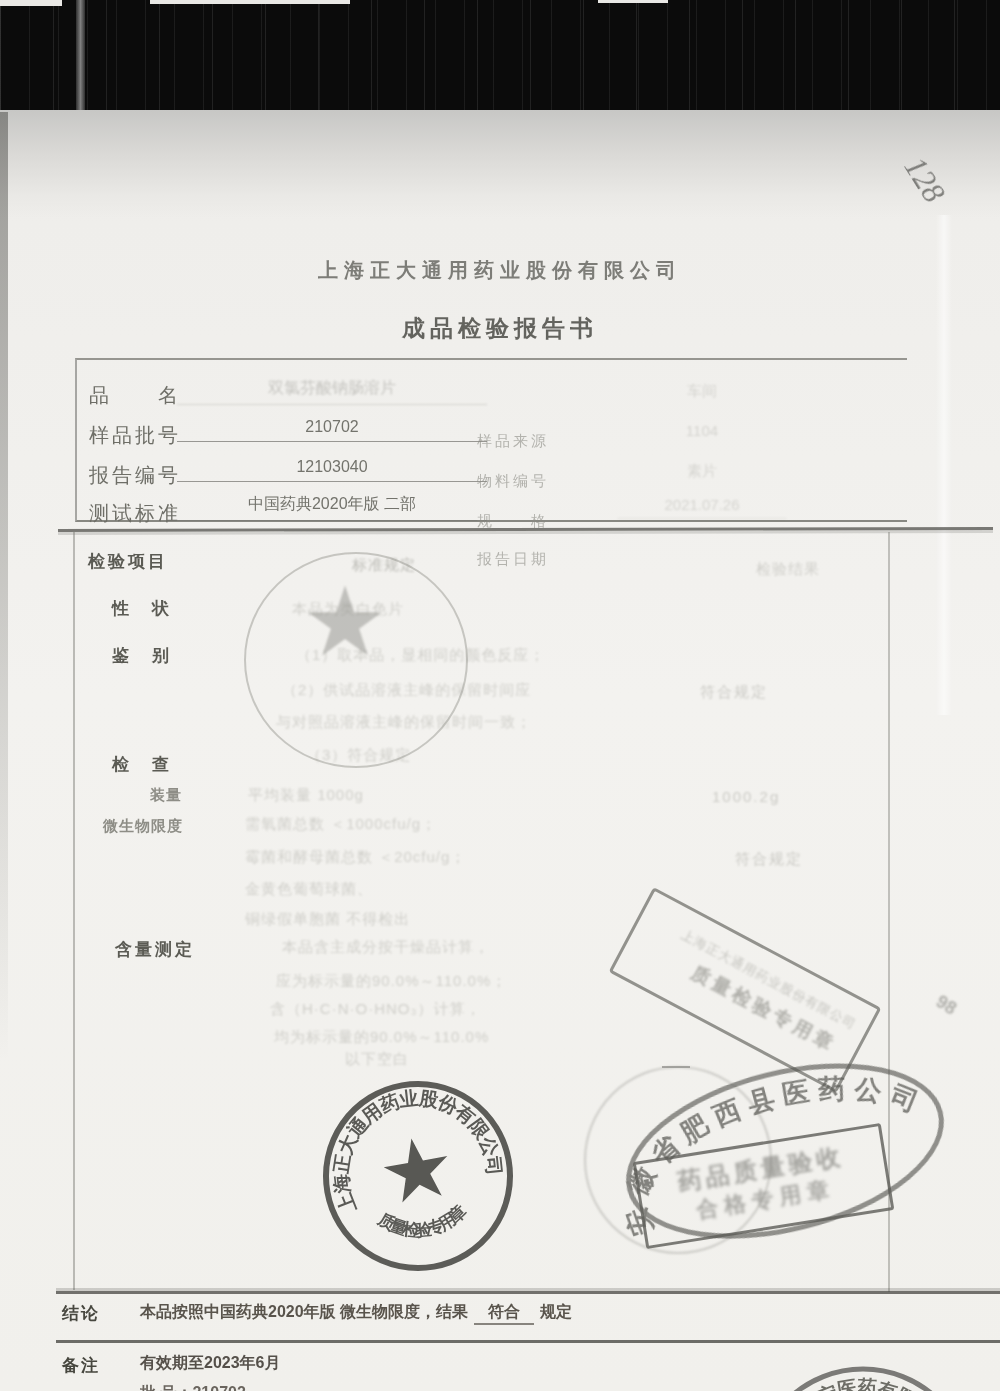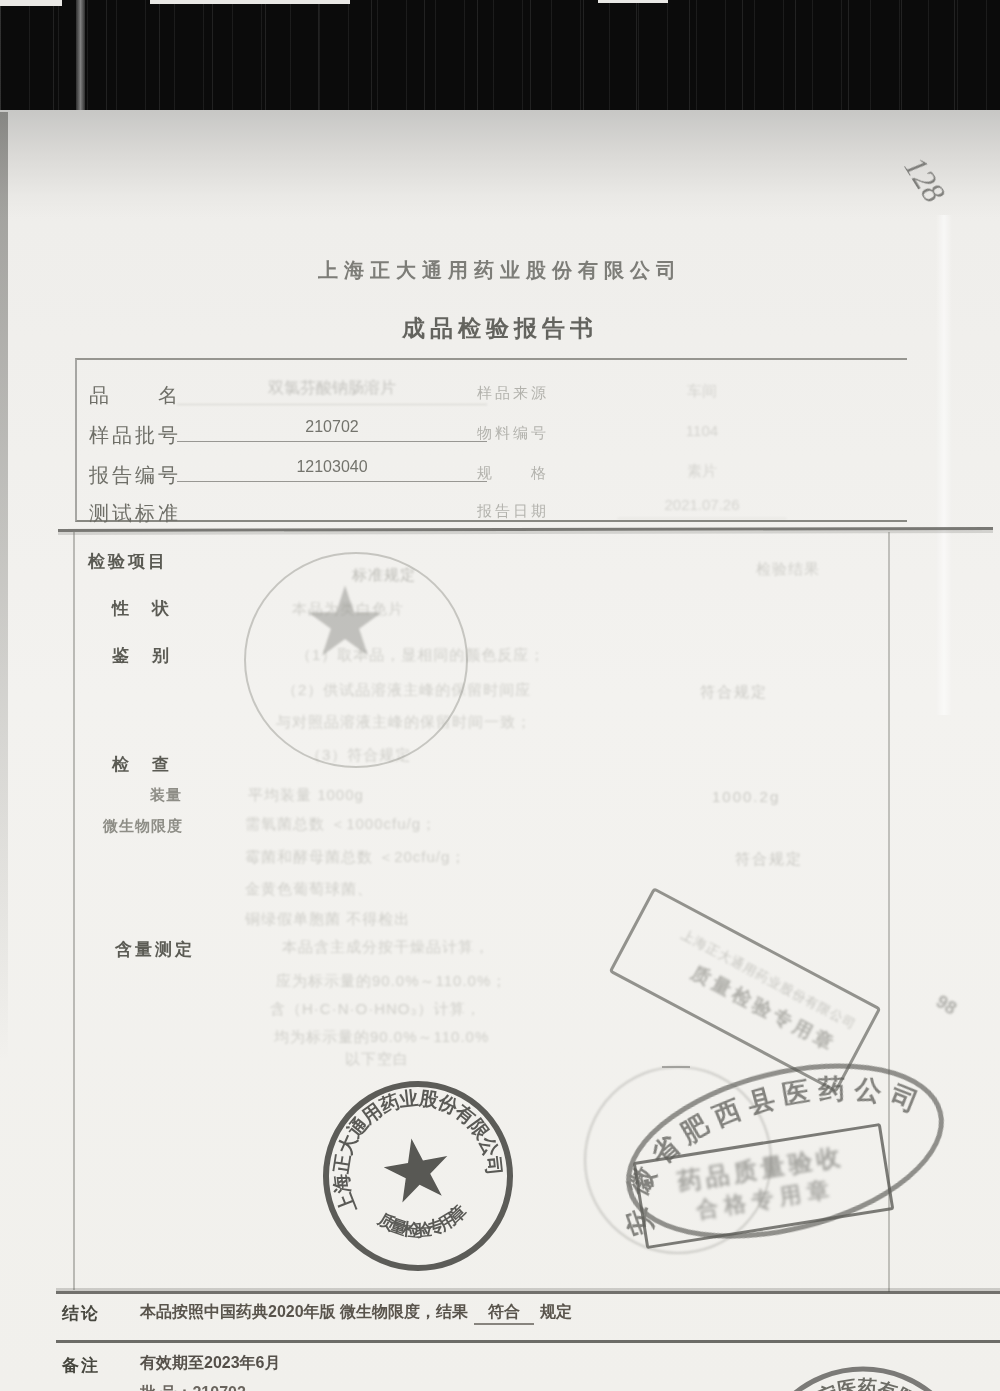--- a/index.html
+++ b/index.html
@@ -41,33 +41,33 @@
   
   .info{left:75px;top:358px;width:830px;height:160px;
     border-top:2px solid rgba(128,128,122,.8);
     border-left:2px solid rgba(128,128,122,.65);
     border-bottom:2px solid rgba(118,118,112,.85);}
   .info .lab{position:absolute;left:12px;font-size:20px;color:#6e6e67;letter-spacing:3px;filter:blur(.45px);}
   .info .val{position:absolute;left:100px;width:310px;text-align:center;font-size:16px;
     color:#73736c;filter:blur(.5px);padding-bottom:5px;
     border-bottom:1.5px solid rgba(122,122,116,.75);}
   .info .rlab{position:absolute;left:400px;font-size:15px;color:#8a8a83;letter-spacing:3px;
-    opacity:.6;filter:blur(.7px);}
+    opacity:.6;filter:blur(.7px);margin-top:48px;}
   .info .rval{position:absolute;left:520px;width:210px;text-align:center;font-size:15px;
     color:#93938b;opacity:.3;filter:blur(1.1px);}
   .vfaint{opacity:.35;filter:blur(1px) !important;color:#8d8d85;}
   .heavy-divider{left:58px;top:528px;width:935px;height:3px;background:rgba(90,90,85,.8);
     box-shadow:0 3px 0 rgba(120,120,115,.25);transform:rotate(-.12deg);}
   .vline-left{left:73px;top:532px;width:2px;height:758px;background:rgba(130,130,124,.5);}
   .vline-right{left:888px;top:532px;width:2px;height:760px;background:rgba(130,130,124,.45);}
 
   
   .lbl{color:#5b5b54;font-size:17px;letter-spacing:3px;filter:blur(.35px);font-weight:bold;}
   .lblf{color:#75756d;font-size:15px;letter-spacing:1px;filter:blur(.7px);opacity:.8;font-weight:bold;}
-  .std{color:#8f8f87;filter:blur(.85px);opacity:.55;font-size:15px;letter-spacing:1px;margin-top:10px;}
+  .std{color:#8f8f87;filter:blur(.85px);opacity:.55;font-size:15px;letter-spacing:1px;}
   .std2{color:#97978f;filter:blur(1.05px);opacity:.38;font-size:15px;letter-spacing:1px;}
   .res{color:#8f8f87;opacity:.4;filter:blur(.95px);font-size:15px;letter-spacing:2px;}
   .dash{left:662px;top:1066px;width:28px;height:2px;background:rgba(100,100,95,.5);}
 
   
   .circle1{left:244px;top:552px;width:220px;height:212px;border:2px solid rgba(125,125,118,.38);
     border-radius:50%;filter:blur(.7px);}
   .star1{left:302px;top:566px;font-size:96px;color:rgba(125,125,118,.42);filter:blur(1.1px);}
   .circle2{left:584px;top:1066px;width:184px;height:184px;border:2px solid rgba(118,118,112,.3);
     border-radius:50%;filter:blur(1px);}
@@ -122,20 +122,21 @@
   <div class="abs report-title">成品检验报告书</div>
 
   <div class="abs info">
     <div class="lab" style="top:22px">品　　名</div>
     <div class="val vfaint" style="top:18px">双氯芬酸钠肠溶片</div>
     <div class="lab" style="top:62px">样品批号</div>
     <div class="val" style="top:58px">210702</div>
     <div class="lab" style="top:102px">报告编号</div>
     <div class="val" style="top:98px">12103040</div>
     <div class="lab" style="top:140px">测试标准</div>
+    <div class="val" style="top:134px">中国药典2020年版 二部</div>
 
     <div class="rlab" style="top:24px">样品来源</div>
     <div class="rval" style="top:22px">车间</div>
     <div class="rlab" style="top:64px">物料编号</div>
     <div class="rval" style="top:62px">1104</div>
     <div class="rlab" style="top:104px">规　　格</div>
     <div class="rval" style="top:102px">素片</div>
     <div class="rlab" style="top:142px">报告日期</div>
     <div class="rval" style="top:136px;border-bottom:1.5px solid rgba(122,122,116,.45);padding-bottom:5px;left:540px;width:170px">2021.07.26</div>
   </div>

